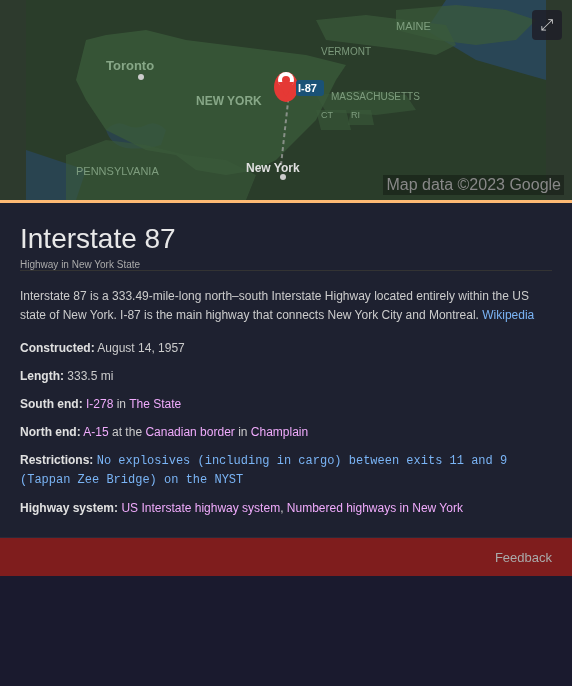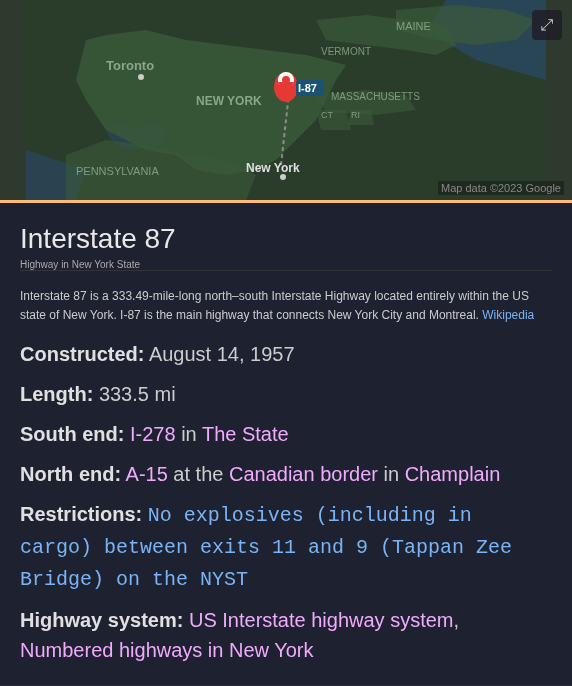--- a/index.html
+++ b/index.html
@@ -40,21 +40,21 @@
       align-items: center;
       justify-content: center;
       color: #ccc;
       font-size: 16px;
     }
 
     .map-attribution {
       position: absolute;
       bottom: 5px;
       right: 8px;
-      font-size: 11px;
+      font-size: 16px;
       color: #888;
       background: rgba(0,0,0,0.3);
       padding: 1px 3px;
     }
 
     .info-panel {
       background: #1e2130;
       padding: 20px 20px 10px 20px;
       border-top: 3px solid #fdba74;
     }
@@ -83,21 +83,21 @@
       line-height: 1.6;
       margin-bottom: 14px;
     }
 
     .description a, .link {
       color: #7ab4f5;
       text-decoration: none;
     }
 
     .fact-row {
-      font-size: 20px;
+      font-size: 12px;
       color: #ccc;
       margin-bottom: 10px;
       line-height: 1.5;
     }
 
     .fact-row strong {
       color: #e0e0e0;
       font-weight: bold;
     }
 

